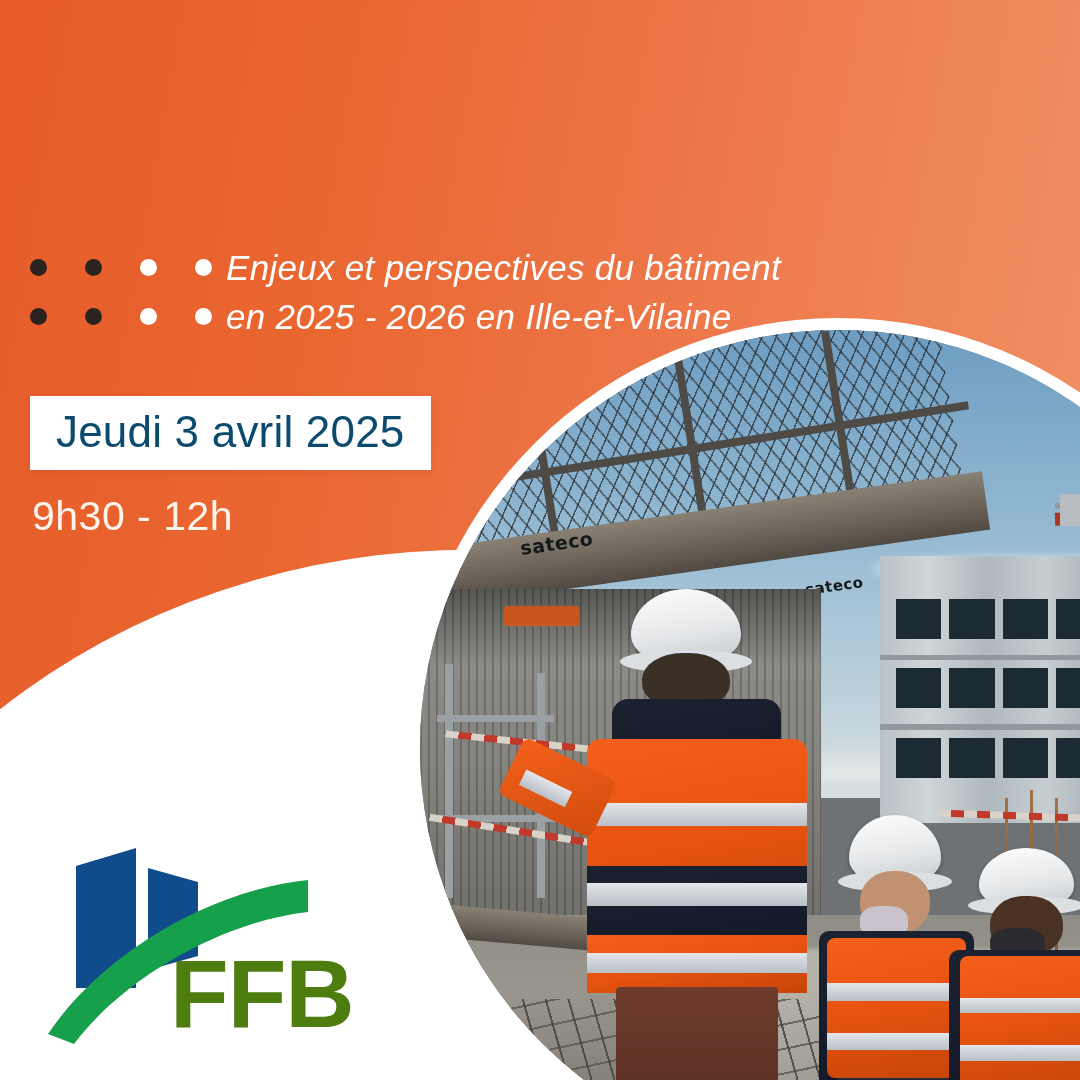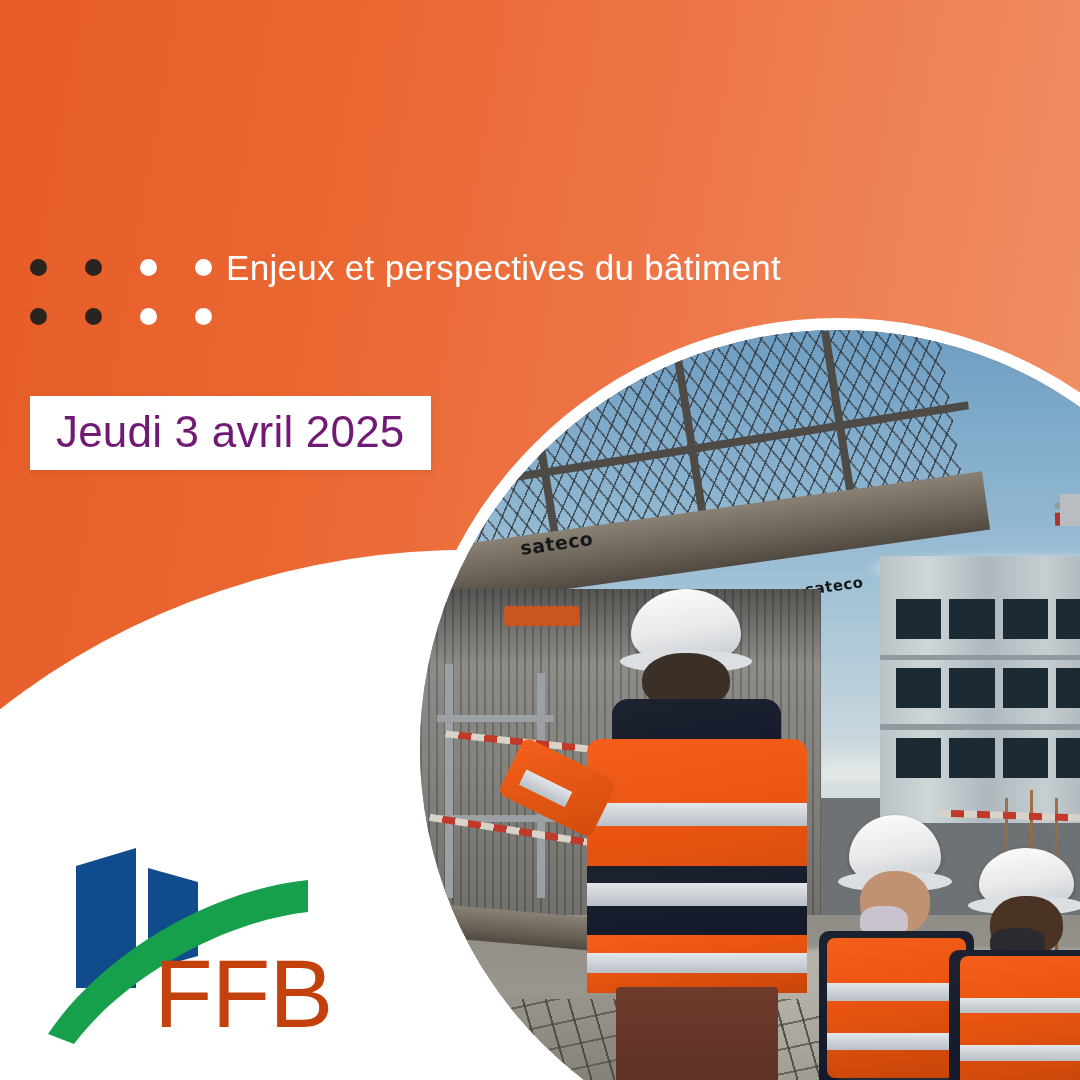--- a/index.html
+++ b/index.html
@@ -61,20 +61,21 @@
     transform: scaleX(0.80);
     transform-origin: left center;
     margin-left: -92px;
   }
 
   
   .subtitle-block {
     position: absolute;
     left: 0px;
     top: 243px;
+    font-style: italic;
   }
   .sub-row {
     display: flex;
     align-items: center;
     height: 49px;
   }
   .dot {
     width: 17px;
     height: 17px;
     border-radius: 50%;
@@ -97,21 +98,21 @@
   
   .date-box {
     position: absolute;
     left: 30px;
     top: 396px;
     padding: 10px 26px 12px 26px;
     background: #ffffff;
     box-shadow: 0 2px 6px rgba(120, 50, 20, 0.12);
   }
   .date-text {
-    color: #701a75;
+    color: #0c4a6e;
     font-size: 44px;
     line-height: 52px;
     font-weight: 400;
     letter-spacing: 0.2px;
     white-space: nowrap;
   }
 
   
   .time-text {
     position: absolute;
@@ -333,26 +334,26 @@
   
   .ffb-logo {
     position: absolute;
     left: 40px;
     top: 838px;
     width: 310px;
     height: 232px;
   }
   .ffb-text {
     position: absolute;
-    left: 114px;
+    left: 130px;
     top: 108px;
-    color: #c2410c;
+    color: #4d7c0f;
     font-size: 96px;
     line-height: 96px;
-    font-weight: 400;
+    font-weight: 700;
     letter-spacing: -1px;
   }
   .ffb-sub {
     position: absolute;
     left: 2px;
     top: 186px;
     color: #104c8c;
     font-size: 40px;
     line-height: 42px;
     font-weight: 700;
@@ -385,27 +386,29 @@
     <div class="sub-row">
       <div class="sp-30"></div>
       <div class="dot dot-dark"></div>
       <div class="sp-38"></div>
       <div class="dot dot-dark"></div>
       <div class="sp-38"></div>
       <div class="dot dot-light"></div>
       <div class="sp-38"></div>
       <div class="dot dot-light"></div>
       <div class="sp-14"></div>
+      <div class="sub-text">en 2025 - 2026 en Ille-et-Vilaine</div>
     </div>
   </div>
 
   <div class="date-box">
     <div class="date-text">Jeudi 3 avril 2025</div>
   </div>
 
+  <div class="time-text">9h30 - 12h</div>
 
   <div class="photo-ring"></div>
   <div class="photo-circle">
     <div class="photo-inner">
 
       <div class="sky"></div>
       <div class="cloud-1"></div>
       <div class="cloud-2"></div>
       <div class="horizon-haze"></div>
 

